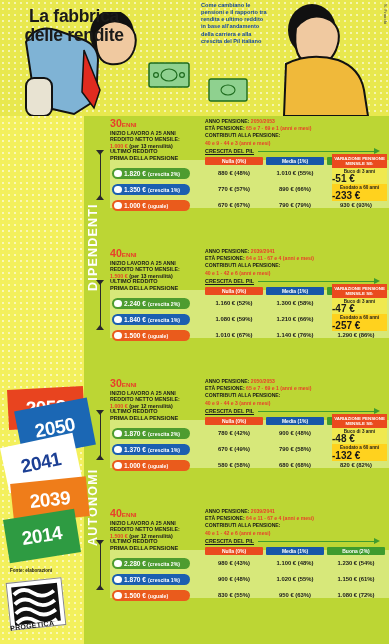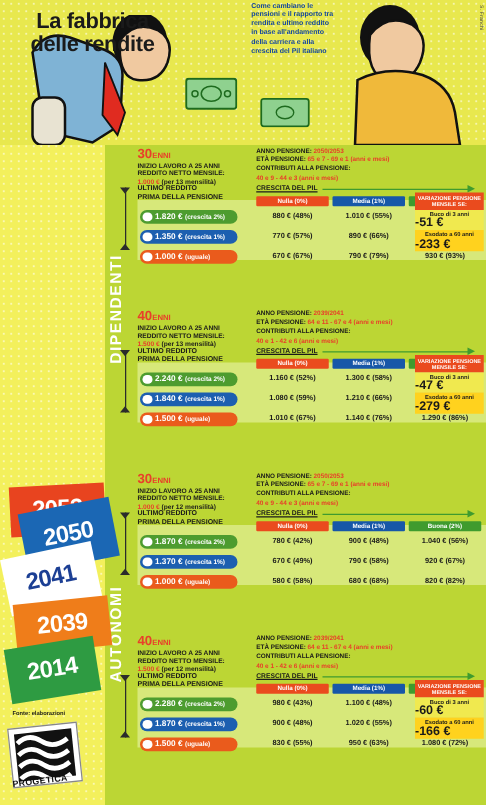--- a/index.html
+++ b/index.html
@@ -273,21 +273,21 @@
         <div class="cell" style="left: 156px; top: 84px;">1.140 € (76%)</div>
         <div class="cell" style="left: 217px; top: 84px;">1.290 € (86%)</div>
         <div class="vbox" style="left: 222px; top: 36px;">
           <div class="vtitle">VARIAZIONE PENSIONE MENSILE SE:</div>
           <div class="vseg">
             <div class="vsub">Buco di 3 anni</div>
             <div class="vval">-47 €</div>
           </div>
           <div class="vseg alt">
             <div class="vsub">Esodato a 60 anni</div>
-            <div class="vval">-279 €</div>
+            <div class="vval">-257 €</div>
           </div>
         </div>
         <div class="dbl" style="left: -14px; top: 32px; height: 50px;">
           <div class="stem"></div>
           <div class="h top" style="top:0"></div>
           <div class="h bot" style="bottom:0"></div>
         </div>
       </div>
       <div class="vlabel" style="top: 124px; height: 246px;">DIPENDENTI</div>
       <div class="panel-pale" style="top: 420px; height: 48px;"></div>
@@ -328,20 +328,31 @@
         <div class="cell" style="left: 156px; top: 68px;">790 € (58%)</div>
         <div class="cell" style="left: 217px; top: 68px;">920 € (67%)</div>
         <div class="pill p-red" style="left: 2px; top: 82px;">
           <span class="dot"></span>
           <span class="amt">1.000 €</span>
           <span class="nb">(uguale)</span>
         </div>
         <div class="cell" style="left: 95px; top: 84px;">580 € (58%)</div>
         <div class="cell" style="left: 156px; top: 84px;">680 € (68%)</div>
         <div class="cell" style="left: 217px; top: 84px;">820 € (82%)</div>
+        <div class="vbox" style="left: 222px; top: 36px;">
+          <div class="vtitle">VARIAZIONE PENSIONE MENSILE SE:</div>
+          <div class="vseg">
+            <div class="vsub">Buco di 3 anni</div>
+            <div class="vval">-48 €</div>
+          </div>
+          <div class="vseg alt">
+            <div class="vsub">Esodato a 60 anni</div>
+            <div class="vval">-132 €</div>
+          </div>
+        </div>
         <div class="dbl" style="left: -14px; top: 32px; height: 50px;">
           <div class="stem"></div>
           <div class="h top" style="top:0"></div>
           <div class="h bot" style="bottom:0"></div>
         </div>
       </div>
       <div class="panel-pale" style="top: 550px; height: 48px;"></div>
       <div class="block" style="top: 508px; height: 128px;">
         <div class="agehead"><span>40</span><span class="sfx">ENNI</span></div>
         <div class="meta">
@@ -379,31 +390,20 @@
         <div class="cell" style="left: 156px; top: 68px;">1.020 € (55%)</div>
         <div class="cell" style="left: 217px; top: 68px;">1.150 € (61%)</div>
         <div class="pill p-red" style="left: 2px; top: 82px;">
           <span class="dot"></span>
           <span class="amt">1.500 €</span>
           <span class="nb">(uguale)</span>
         </div>
         <div class="cell" style="left: 95px; top: 84px;">830 € (55%)</div>
         <div class="cell" style="left: 156px; top: 84px;">950 € (63%)</div>
         <div class="cell" style="left: 217px; top: 84px;">1.080 € (72%)</div>
-        <div class="vbox" style="left: 222px; top: 36px;">
-          <div class="vtitle">VARIAZIONE PENSIONE MENSILE SE:</div>
-          <div class="vseg">
-            <div class="vsub">Buco di 3 anni</div>
-            <div class="vval">-60 €</div>
-          </div>
-          <div class="vseg alt">
-            <div class="vsub">Esodato a 60 anni</div>
-            <div class="vval">-166 €</div>
-          </div>
-        </div>
         <div class="dbl" style="left: -14px; top: 32px; height: 50px;">
           <div class="stem"></div>
           <div class="h top" style="top:0"></div>
           <div class="h bot" style="bottom:0"></div>
         </div>
       </div>
       <div class="vlabel" style="top: 384px; height: 246px;">AUTONOMI</div>
     </div>
 
   <div id="years-root">

